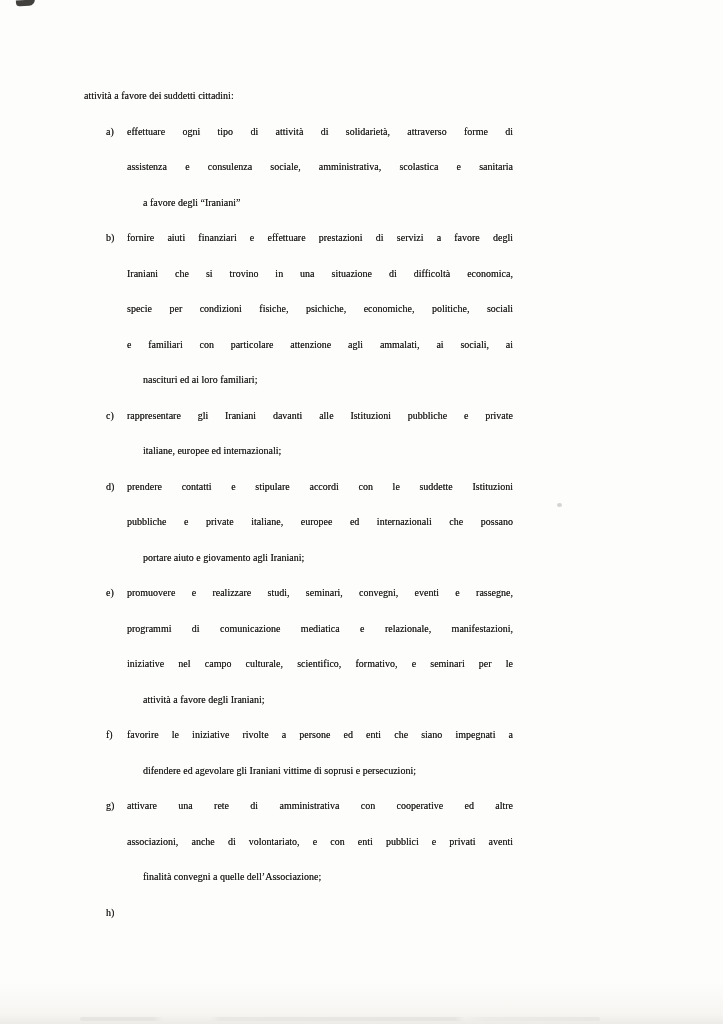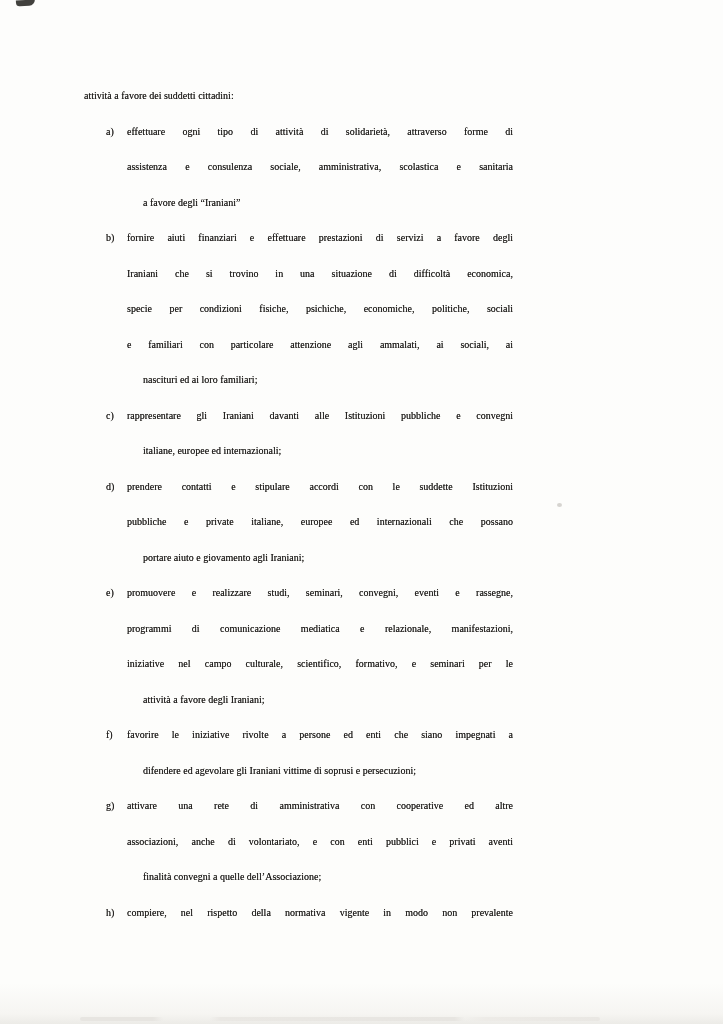--- a/index.html
+++ b/index.html
@@ -106,21 +106,21 @@
             <div class="line just">fornire aiuti finanziari e effettuare prestazioni di servizi a favore degli</div>
             <div class="line just">Iraniani che si trovino in una situazione di difficoltà economica,</div>
             <div class="line just">specie per condizioni fisiche, psichiche, economiche, politiche, sociali</div>
             <div class="line just">e familiari con particolare attenzione agli ammalati, ai sociali, ai</div>
             <div class="line last">nascituri ed ai loro familiari;</div>
           </div>
         </div>
         <div class="item">
           <span class="label">c)</span>
           <div class="lines">
-            <div class="line just">rappresentare gli Iraniani davanti alle Istituzioni pubbliche e convegni</div>
+            <div class="line just">rappresentare gli Iraniani davanti alle Istituzioni pubbliche e private</div>
             <div class="line last">italiane, europee ed internazionali;</div>
           </div>
         </div>
         <div class="item">
           <span class="label">d)</span>
           <div class="lines">
             <div class="line just">prendere contatti e stipulare accordi con le suddette Istituzioni</div>
             <div class="line just">pubbliche e private italiane, europee ed internazionali che possano</div>
             <div class="line last">portare aiuto e giovamento agli Iraniani;</div>
           </div>
@@ -145,21 +145,20 @@
           <span class="label">g)</span>
           <div class="lines">
             <div class="line just">attivare una rete di amministrativa con cooperative ed altre</div>
             <div class="line just">associazioni, anche di volontariato, e con enti pubblici e privati aventi</div>
             <div class="line last">finalità convegni a quelle dell’Associazione;</div>
           </div>
         </div>
         <div class="item">
           <span class="label">h)</span>
           <div class="lines">
-            <div class="line just">compiere, nel rispetto della normativa vigente in modo non prevalente</div>
           </div>
         </div>
       </div>
   </div>
 
   <div class="artifact artifact-speck"></div>
   <div class="artifact artifact-bottom"></div>
 </div>
 
 </body></html>

